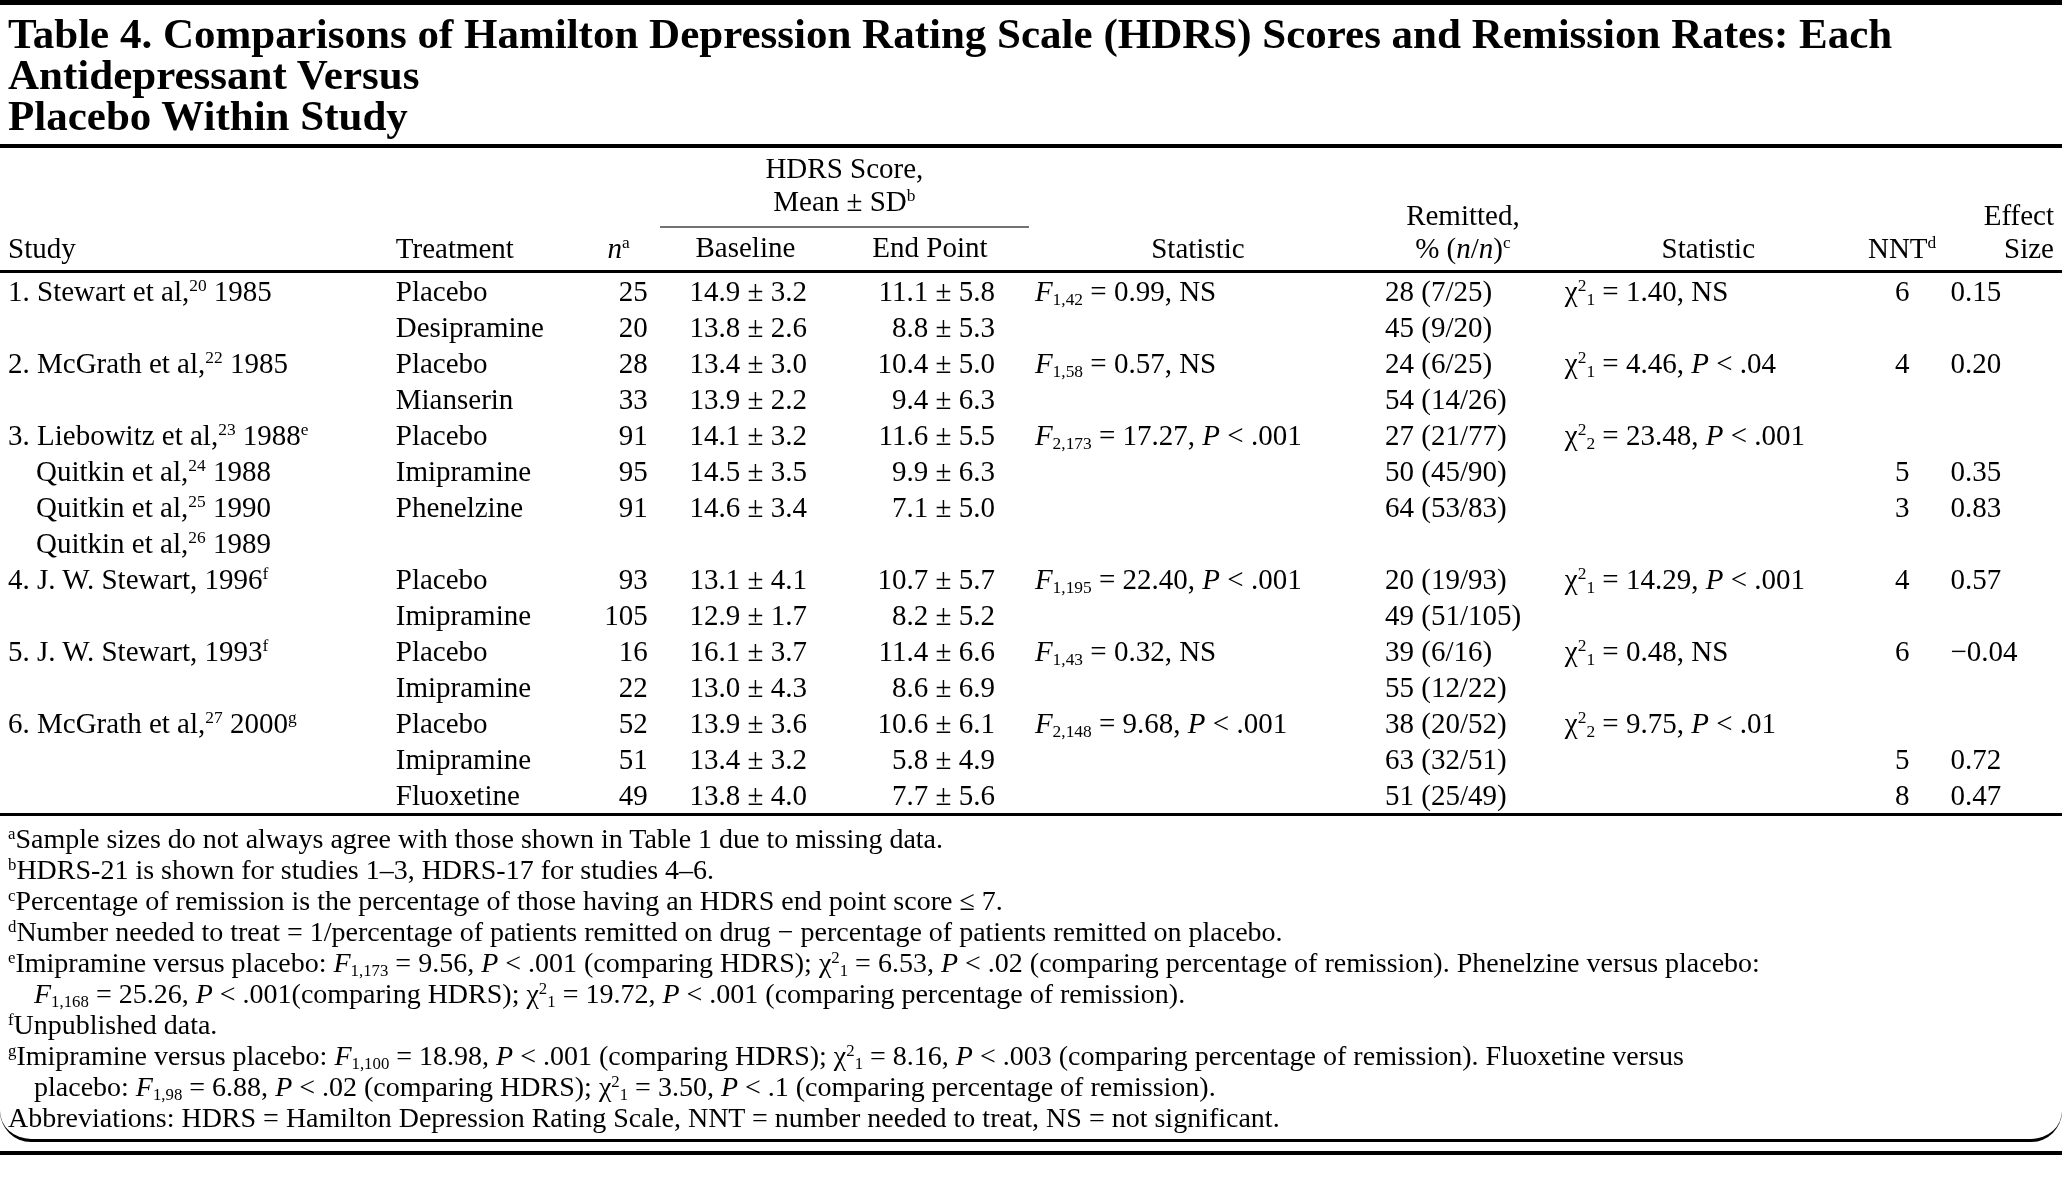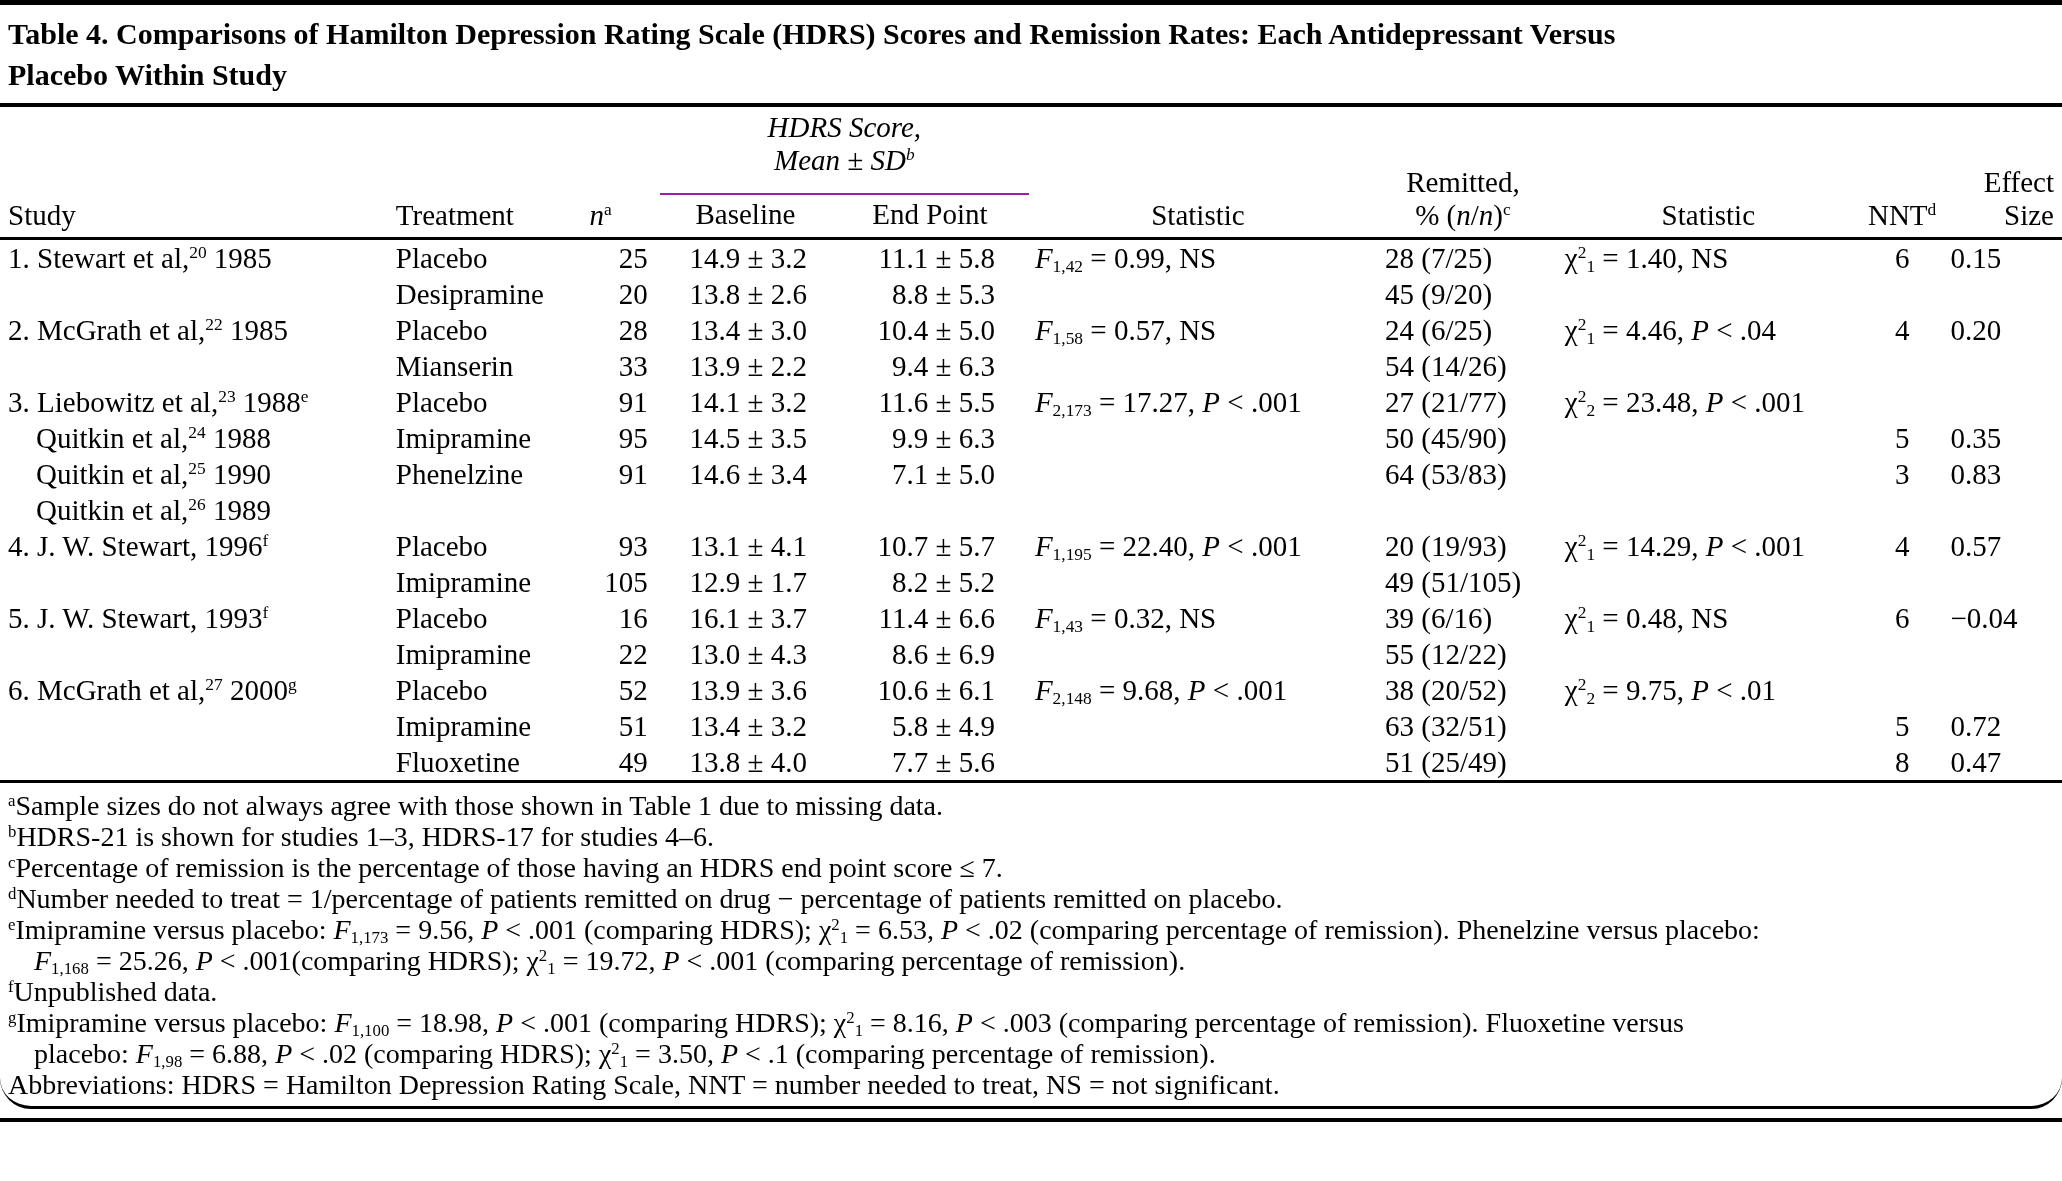--- a/index.html
+++ b/index.html
@@ -6,41 +6,41 @@
   html,body { background:#ffffff; }
   .page {
     position:relative;
     width:2062px; height:1181px;
     background:#ffffff; color:#000000;
     font-family:"Liberation Serif","DejaVu Serif",serif;
     border-top:5px solid #000;
     overflow:hidden;
   }
   .title {
-    font-size:30px; font-weight:700; line-height:41px;
+    font-size:43px; font-weight:700; line-height:41px;
     padding:8px 24px 8px 8px;
     border-bottom:4px solid #000;
   }
   table {
     width:100%;
     border-collapse:collapse;
     table-layout:fixed;
   }
   thead th {
     font-weight:400; font-size:29px; line-height:33px;
     vertical-align:bottom;
     padding:4px 4px 5px 4px;
     text-align:center;
   }
-  th.spanner { padding-bottom:16px; border-bottom:2px solid #a21caf;font-style:italic; }
+  th.spanner { padding-bottom:8px; border-bottom:2px solid #737373; }
   tr.hrow2 th { padding-top:3px; padding-bottom:6px; }
   .h-left  { text-align:left; }
   .h-center{ text-align:center; }
   .h-study { text-align:left; padding-left:8px; }
-  .h-n     { text-align:left; padding-right:12px;margin-top:22px; }
+  .h-n     { text-align:center; padding-right:12px;margin-top:22px; }
   .h-effect{ text-align:right; padding-right:8px; }
   tbody td {
     font-size:29px; line-height:36px; height:36px;
     padding:0 4px;
     vertical-align:baseline;
     white-space:nowrap;
     overflow:hidden;
   }
   tbody tr:first-child td { border-top:3px solid #000;font-family:Liberation Serif, serif; }
   tbody tr:last-child  td { border-bottom:3px solid #000; }

